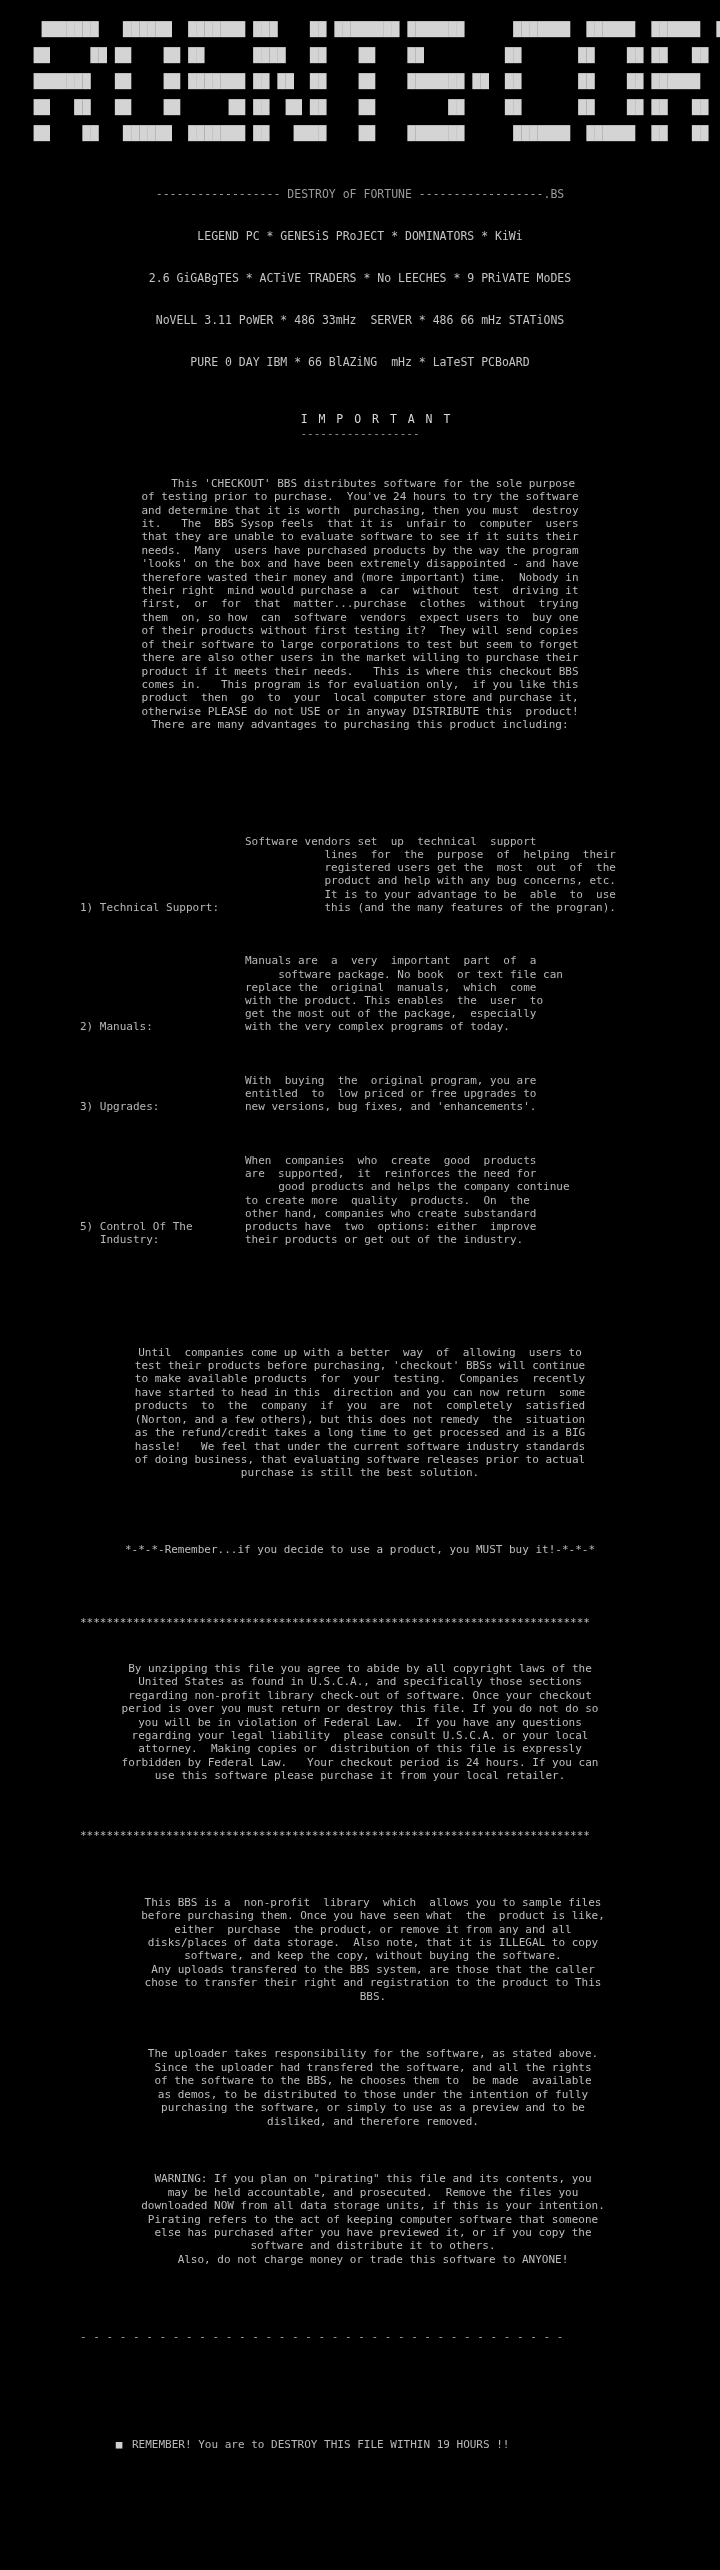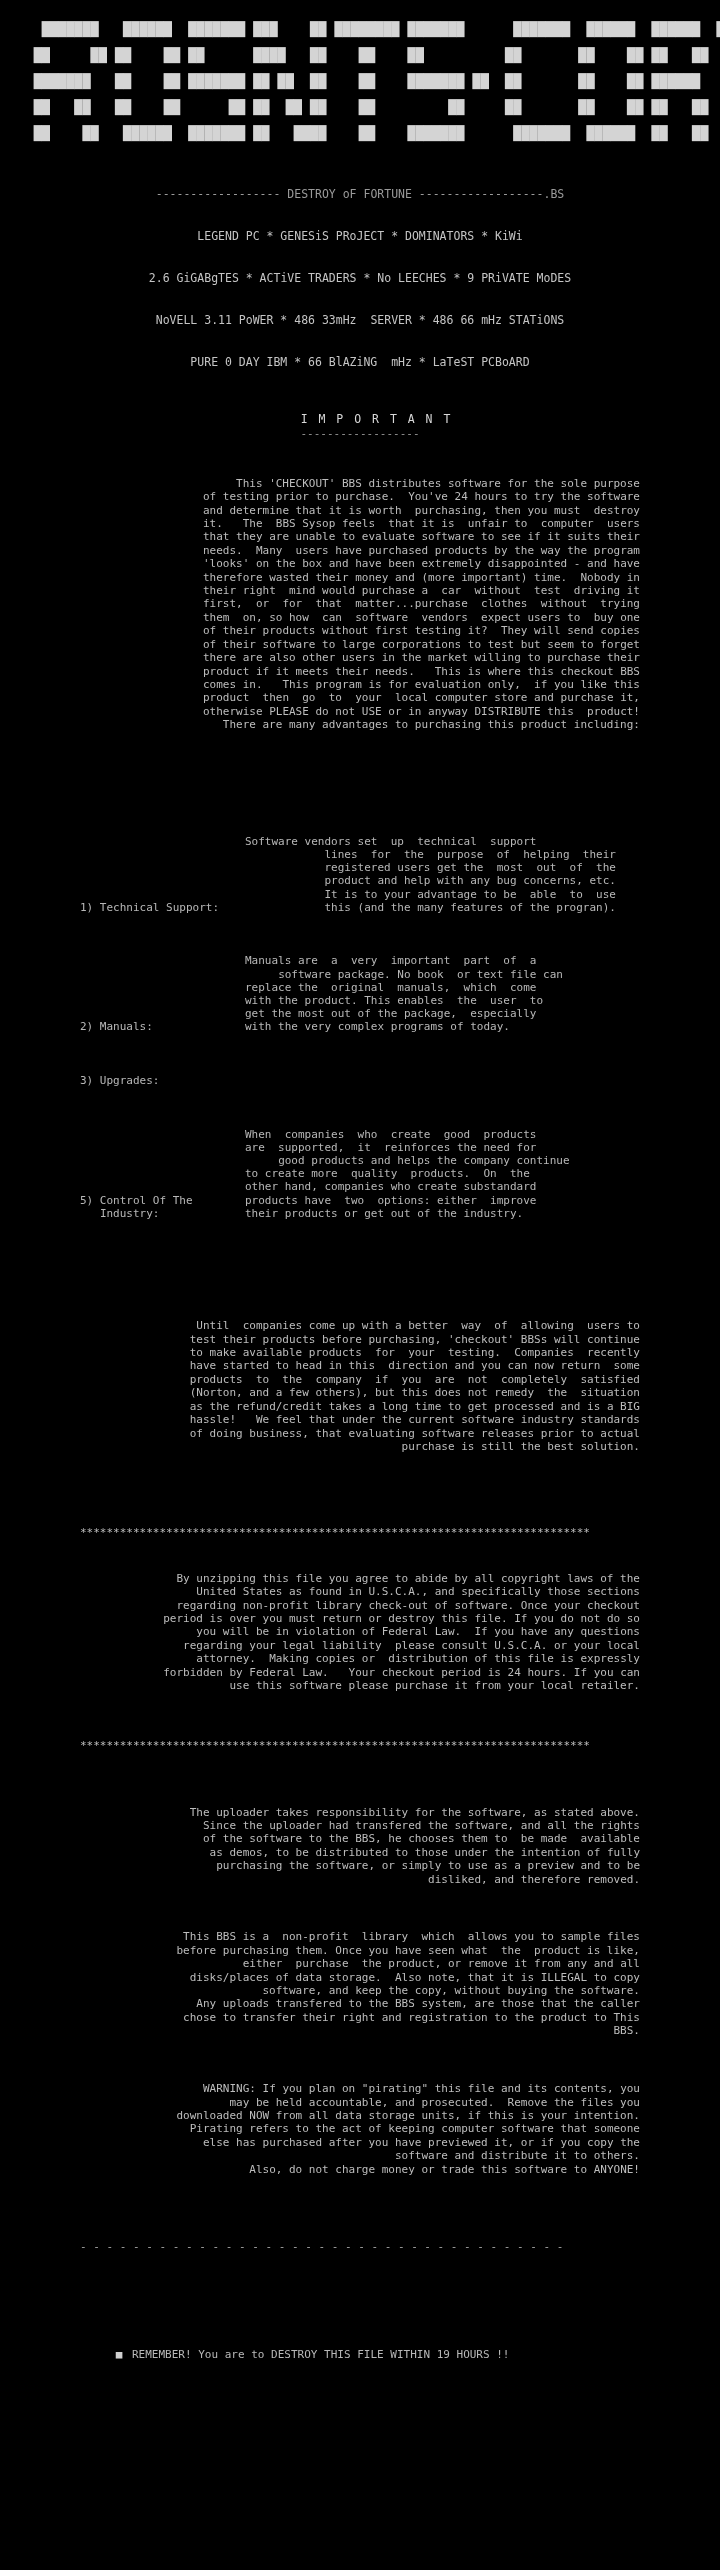--- a/index.html
+++ b/index.html
@@ -72,21 +72,21 @@
   }
   .important-rule {
     text-align: center;
     color: #9a9a9a;
     margin-top: 1px;
     margin-bottom: 10px;
   }
   .para {
     margin: 0 0 10px 0;
     white-space: pre-wrap;
-    text-align: right;
+    text-align: center;
   }
   .numlist {
     margin: 14px 0 0 0;
   }
   .numrow {
     display: flex;
     margin-bottom: 14px;
     align-items: flex-end;
   }
   .numrow .lbl {
@@ -187,20 +187,23 @@
         <div class="lbl">2) Manuals:</div>
         <div class="txt">Manuals are  a  very  important  part  of  a
      software package. No book  or text file can
 replace the  original  manuals,  which  come
 with the product. This enables  the  user  to
 get the most out of the package,  especially
 with the very complex programs of today.</div>
       </div>
       <div class="numrow">
         <div class="lbl">3) Upgrades:</div>
+        <div class="txt">With  buying  the  original program, you are
+entitled  to  low priced or free upgrades to
+new versions, bug fixes, and 'enhancements'.</div>
       </div>
       <div class="numrow">
         <div class="lbl">5) Control Of The
    Industry:</div>
         <div class="txt">When  companies  who  create  good  products
 are  supported,  it  reinforces the need for
      good products and helps the company continue
 to create more  quality  products.  On  the
 other hand, companies who create substandard
 products have  two  options: either  improve
@@ -213,47 +216,48 @@
 test their products before purchasing, 'checkout' BBSs will continue
 to make available products  for  your  testing.  Companies  recently
 have started to head in this  direction and you can now return  some
 products  to  the  company  if  you  are  not  completely  satisfied
 (Norton, and a few others), but this does not remedy  the  situation
 as the refund/credit takes a long time to get processed and is a BIG
 hassle!   We feel that under the current software industry standards
 of doing business, that evaluating software releases prior to actual
 purchase is still the best solution.</div>
 
+    <div class="para mono-pre center" style="margin-top:14px;">*-*-*-Remember...if you decide to use a product, you MUST buy it!-*-*-*</div>
 
     <div class="stars">*****************************************************************************</div>
     <div class="para mono-pre">By unzipping this file you agree to abide by all copyright laws of the
 United States as found in U.S.C.A., and specifically those sections
 regarding non-profit library check-out of software. Once your checkout
 period is over you must return or destroy this file. If you do not do so
 you will be in violation of Federal Law.  If you have any questions
 regarding your legal liability  please consult U.S.C.A. or your local
 attorney.  Making copies or  distribution of this file is expressly
 forbidden by Federal Law.   Your checkout period is 24 hours. If you can
 use this software please purchase it from your local retailer.</div>
     <div class="stars">*****************************************************************************</div>
 
-    <div class="para mono-pre indent1" style="margin-top:8px;">The uploader takes responsibility for the software, as stated above.
-Since the uploader had transfered the software, and all the rights
-of the software to the BBS, he chooses them to  be made  available
-as demos, to be distributed to those under the intention of fully
-purchasing the software, or simply to use as a preview and to be
-disliked, and therefore removed.</div>
     <div class="para mono-pre indent1" style="margin-top:8px;">This BBS is a  non-profit  library  which  allows you to sample files
 before purchasing them. Once you have seen what  the  product is like,
 either  purchase  the product, or remove it from any and all
 disks/places of data storage.  Also note, that it is ILLEGAL to copy
 software, and keep the copy, without buying the software.
 Any uploads transfered to the BBS system, are those that the caller
 chose to transfer their right and registration to the product to This
 BBS.</div>
+    <div class="para mono-pre indent1" style="margin-top:8px;">The uploader takes responsibility for the software, as stated above.
+Since the uploader had transfered the software, and all the rights
+of the software to the BBS, he chooses them to  be made  available
+as demos, to be distributed to those under the intention of fully
+purchasing the software, or simply to use as a preview and to be
+disliked, and therefore removed.</div>
     <div class="para mono-pre indent1" style="margin-top:8px;">WARNING: If you plan on "pirating" this file and its contents, you
 may be held accountable, and prosecuted.  Remove the files you
 downloaded NOW from all data storage units, if this is your intention.
 Pirating refers to the act of keeping computer software that someone
 else has purchased after you have previewed it, or if you copy the
 software and distribute it to others.
 Also, do not charge money or trade this software to ANYONE!</div>
 
     <div class="dash-line">- - - - - - - - - - - - - - - - - - - - - - - - - - - - - - - - - - - - -</div>
 

